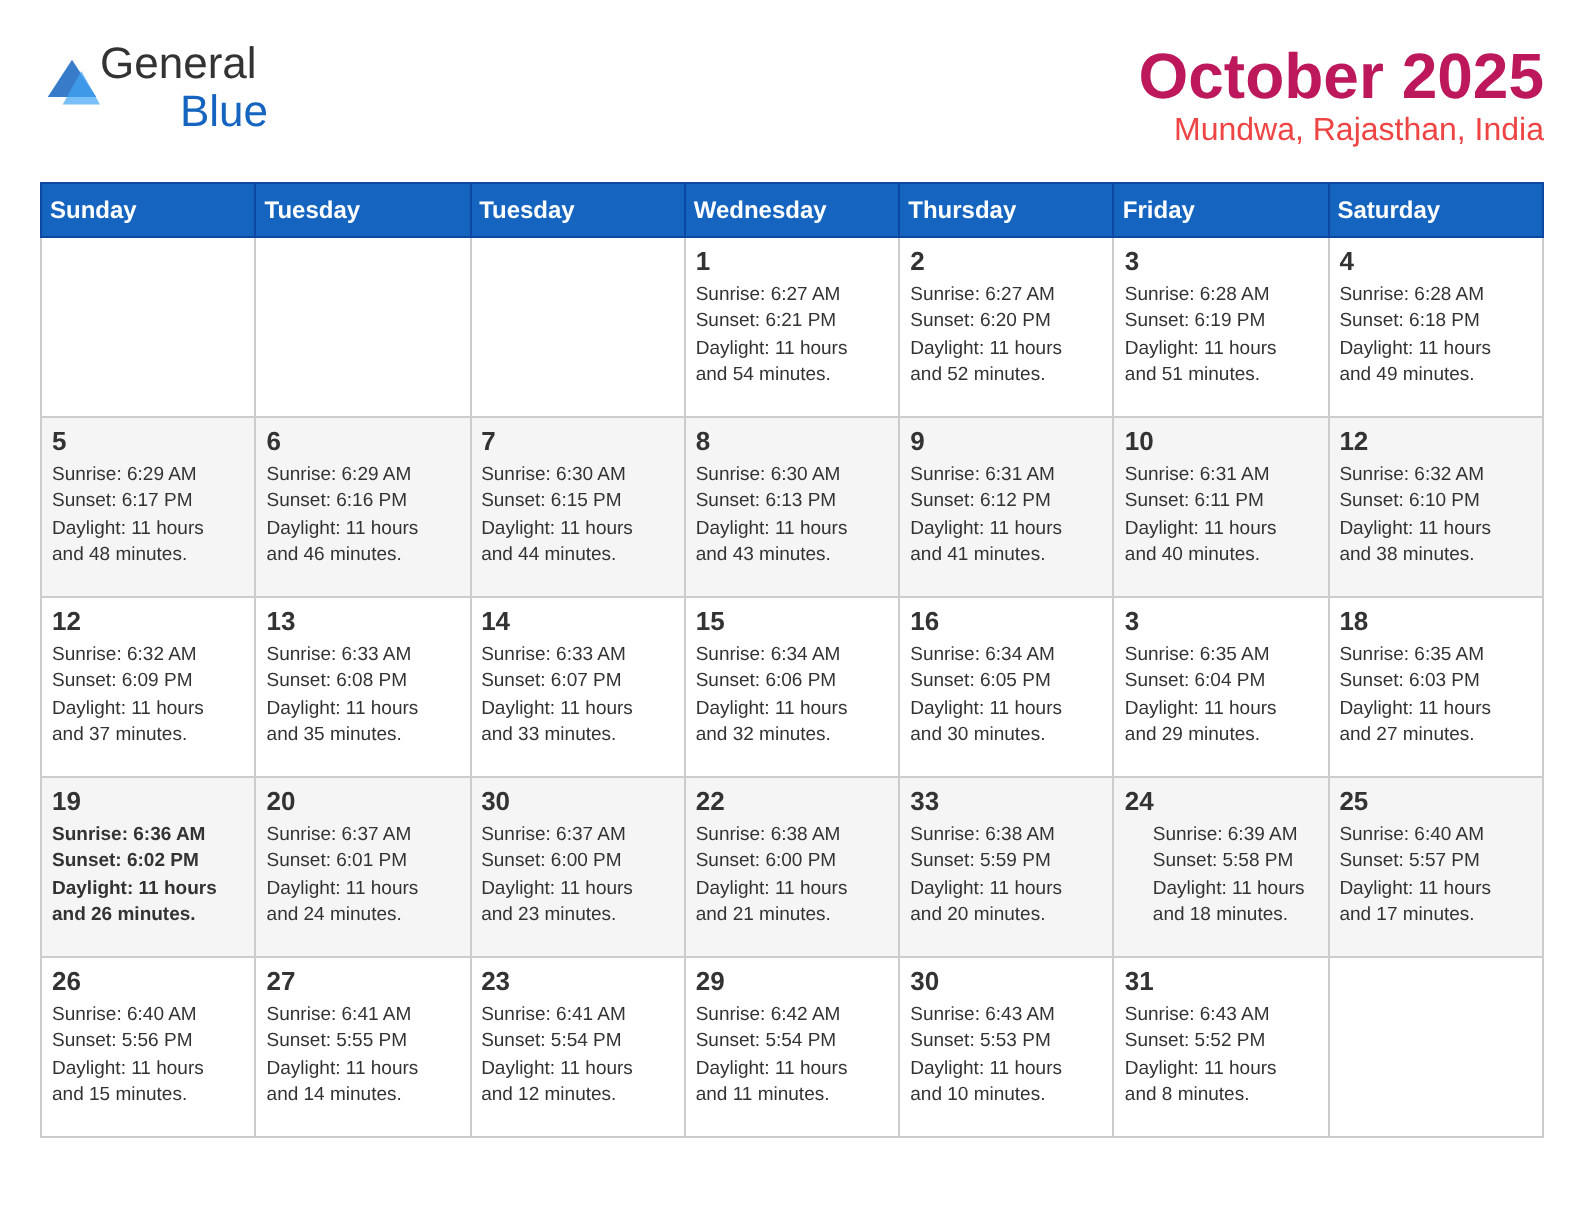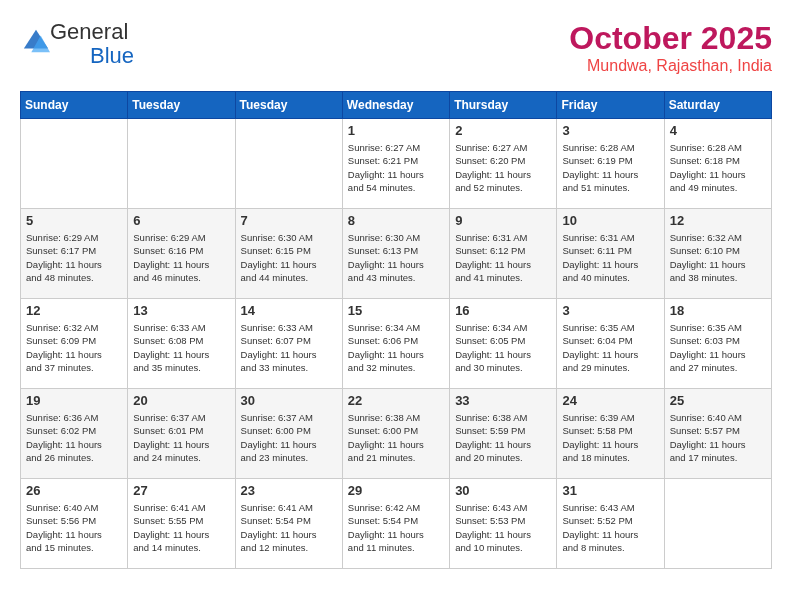--- a/index.html
+++ b/index.html
@@ -248,21 +248,21 @@
           <div class="day-num">18</div>
           <div class="day-info" style="white-space: pre-line;">Sunrise: 6:35 AM
 Sunset: 6:03 PM
 Daylight: 11 hours
 and 27 minutes.</div>
         </td>
       </tr>
       <tr>
         <td>
           <div class="day-num">19</div>
-          <div class="day-info" style="white-space: pre-line;">Sunrise: 6:36 AM
+          <div class="day-info" style="white-space: pre-line; font-weight: bold;">Sunrise: 6:36 AM
 Sunset: 6:02 PM
 Daylight: 11 hours
 and 26 minutes.</div>
         </td>
         <td>
           <div class="day-num">20</div>
           <div class="day-info" style="white-space: pre-line;">Sunrise: 6:37 AM
 Sunset: 6:01 PM
 Daylight: 11 hours
 and 24 minutes.</div>
@@ -283,21 +283,21 @@
         </td>
         <td>
           <div class="day-num">33</div>
           <div class="day-info" style="white-space: pre-line;">Sunrise: 6:38 AM
 Sunset: 5:59 PM
 Daylight: 11 hours
 and 20 minutes.</div>
         </td>
         <td>
           <div class="day-num">24</div>
-          <div class="day-info" style="white-space: pre-line;">Sunrise: 6:39 AM
+          <div class="day-info" style="white-space: pre-line; margin-left: 14px;">Sunrise: 6:39 AM
 Sunset: 5:58 PM
 Daylight: 11 hours
 and 18 minutes.</div>
         </td>
         <td>
           <div class="day-num">25</div>
           <div class="day-info" style="white-space: pre-line;">Sunrise: 6:40 AM
 Sunset: 5:57 PM
 Daylight: 11 hours
 and 17 minutes.</div>

